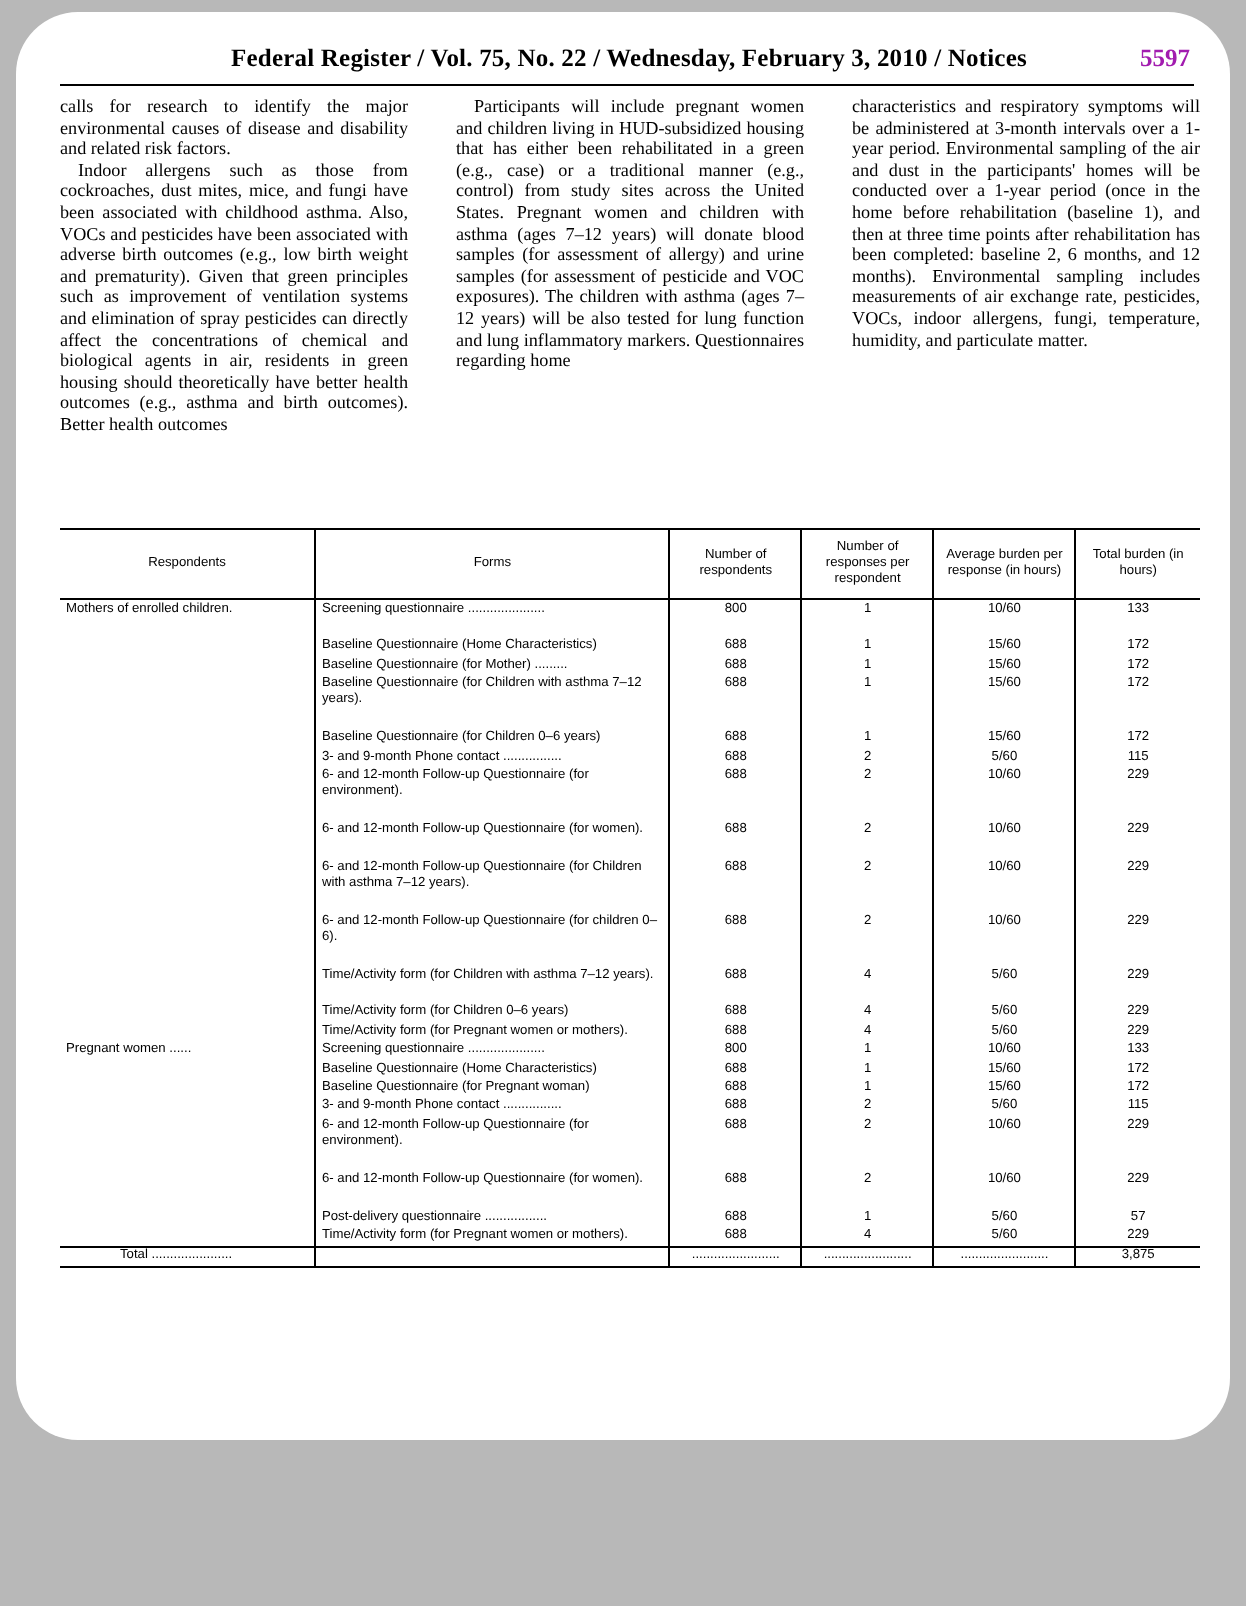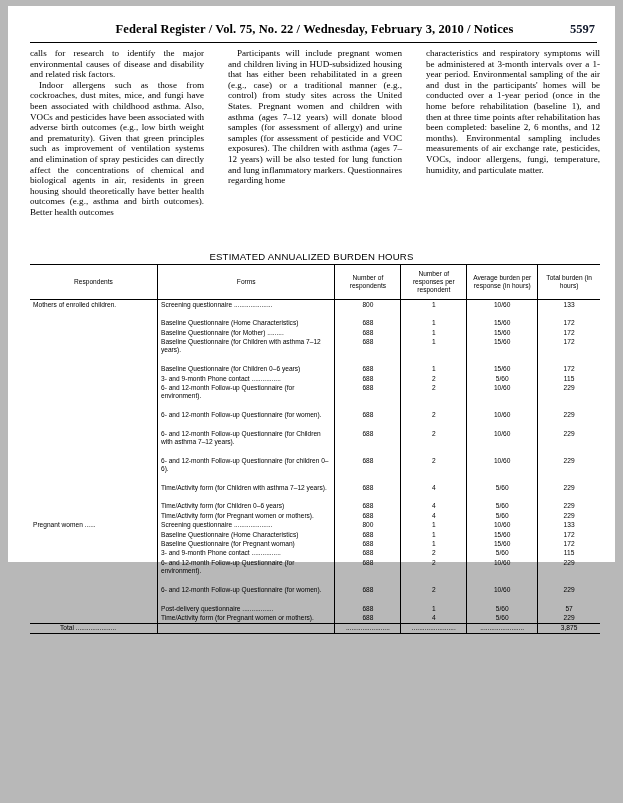--- a/index.html
+++ b/index.html
@@ -11,24 +11,25 @@
     width: 623px;
     height: 803px;
     overflow: hidden;
     font-family: "Liberation Serif", serif;
   }
   .page {
     position: absolute;
     left: 8px;
     top: 6px;
     width: 607px;
-    height: 556px;
+    height: 714px;
     background: #ffffff;
     box-sizing: border-box;
     padding: 0;
+    border-radius: 31px;
   }
   .header {
     position: absolute;
     top: 16px;
     left: 22px;
     right: 16px;
     height: 20px;
   }
   .header-title {
     text-align: center;
@@ -39,21 +40,21 @@
     color: #000;
     white-space: nowrap;
   }
   .header-page {
     position: absolute;
     right: 4px;
     top: 0px;
     font-family: "Liberation Serif", serif;
     font-weight: bold;
     font-size: 12.5px;
-    color: #0f172a;
+    color: #a21caf;
   }
   .rule {
     position: absolute;
     left: 22px;
     right: 18px;
     top: 36px;
     border-top: 1px solid #000;
     height: 0;
   }
   .cols {
@@ -149,21 +150,20 @@
       <p class="indent">Indoor allergens such as those from cockroaches, dust mites, mice, and fungi have been associated with childhood asthma. Also, VOCs and pesticides have been associated with adverse birth outcomes (e.g., low birth weight and prematurity). Given that green principles such as improvement of ventilation systems and elimination of spray pesticides can directly affect the concentrations of chemical and biological agents in air, residents in green housing should theoretically have better health outcomes (e.g., asthma and birth outcomes). Better health outcomes</p>
     </div>
     <div class="col">
       <p class="indent">Participants will include pregnant women and children living in HUD-subsidized housing that has either been rehabilitated in a green (e.g., case) or a traditional manner (e.g., control) from study sites across the United States. Pregnant women and children with asthma (ages 7–12 years) will donate blood samples (for assessment of allergy) and urine samples (for assessment of pesticide and VOC exposures). The children with asthma (ages 7–12 years) will be also tested for lung function and lung inflammatory markers. Questionnaires regarding home</p>
     </div>
     <div class="col">
       <p>characteristics and respiratory symptoms will be administered at 3-month intervals over a 1-year period. Environmental sampling of the air and dust in the participants' homes will be conducted over a 1-year period (once in the home before rehabilitation (baseline 1), and then at three time points after rehabilitation has been completed: baseline 2, 6 months, and 12 months). Environmental sampling includes measurements of air exchange rate, pesticides, VOCs, indoor allergens, fungi, temperature, humidity, and particulate matter.</p>
     </div>
   </div>
 
-  <div class="table-title">ESTIMATED ANNUALIZED BURDEN HOURS</div>
 
   <div class="tbl-wrap">
     <table class="burden">
       <thead>
         <tr>
           <th class="c-resp">Respondents</th>
           <th class="c-forms vline">Forms</th>
           <th class="c-num vline">Number of respondents</th>
           <th class="c-rpr vline">Number of responses per respondent</th>
           <th class="c-avg vline">Average burden per response (in hours)</th>

